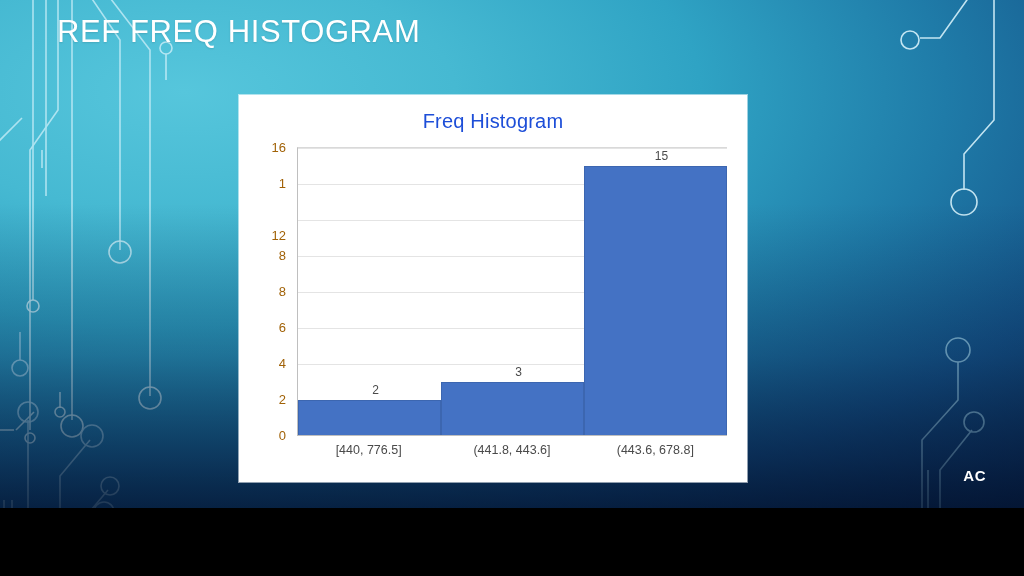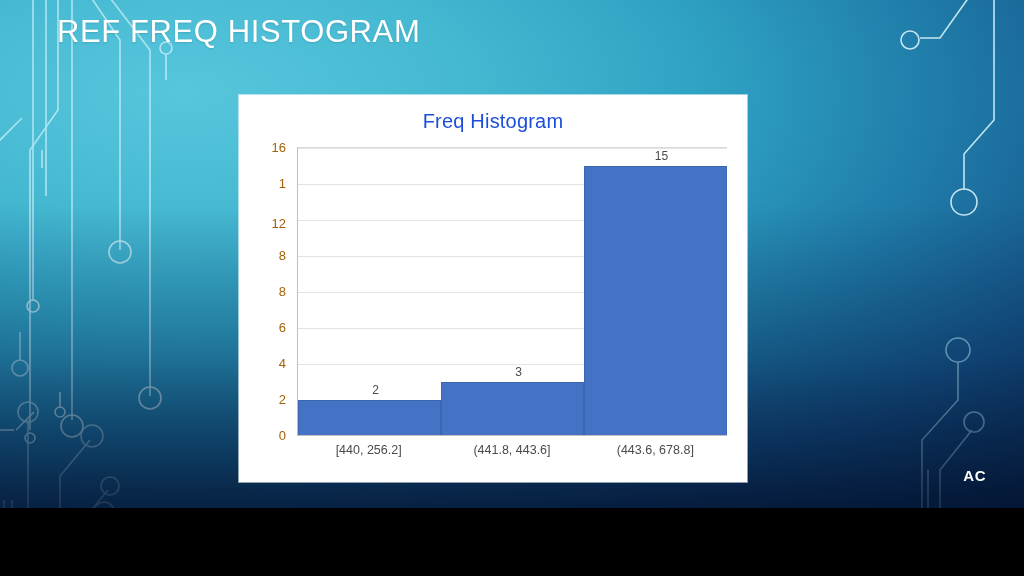--- a/index.html
+++ b/index.html
@@ -261,21 +261,21 @@
 
   <div id="chart-panel">
     <div id="chart-title">Freq Histogram</div>
 
     <div id="chart-body">
       <div id="plot-wrap">
 
         <div id="y-axis">
             <div class="y-tick" style="top: 0px;">16</div>
             <div class="y-tick" style="top: 36px;">1</div>
-            <div class="y-tick" style="top: 76px;">12</div>
+            <div class="y-tick" style="top: 88px;">12</div>
             <div class="y-tick" style="top: 108px;">8</div>
             <div class="y-tick" style="top: 144px;">8</div>
             <div class="y-tick" style="top: 180px;">6</div>
             <div class="y-tick" style="top: 216px;">4</div>
             <div class="y-tick" style="top: 252px;">2</div>
             <div class="y-tick" style="top: 288px;">0</div>
           </div>
 
         <div id="plot-area">
           <div id="gridlines">
@@ -299,21 +299,21 @@
               </div>
               <div class="bar-col">
                 <div class="bar-label" style="bottom: 273px;">15</div>
                 <div class="bar" style="height: 270px; background: rgb(68, 114, 196);"></div>
               </div>
             </div>
         </div>
 
         <div id="x-axis-line"></div>
         <div id="x-labels">
-            <div class="x-tick">[440, 256.2]</div>
+            <div class="x-tick">[440, 776.5]</div>
             <div class="x-tick">(441.8, 443.6]</div>
             <div class="x-tick">(443.6, 678.8]</div>
           </div>
       </div>
     </div>
   </div>
 
   <div id="watermark">AC</div>
 </div>
 

